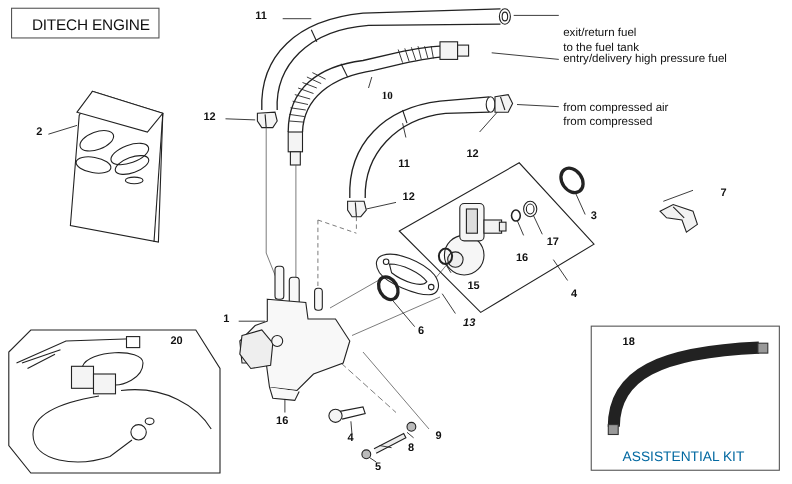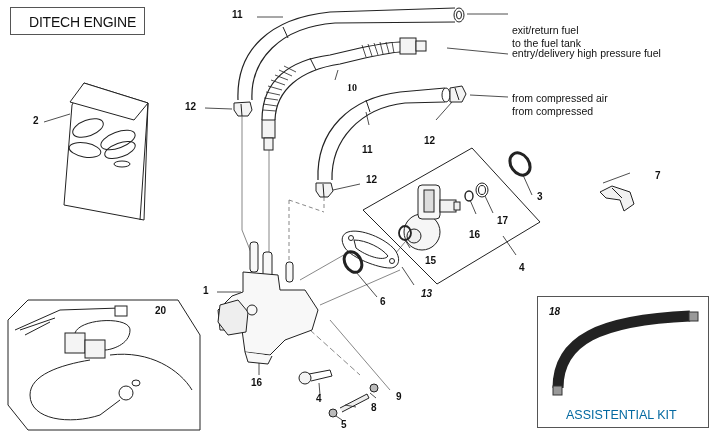--- a/index.html
+++ b/index.html
@@ -238,14 +238,14 @@
 <span class="num" style="left:380px;top:296px;">6</span>
 <span class="num" style="left:203px;top:285px;">1</span>
 <span class="num" style="left:251px;top:377px;">16</span>
 <span class="num" style="left:316px;top:393px;">4</span>
 <span class="num" style="left:396px;top:391px;">9</span>
 <span class="num" style="left:371px;top:402px;">8</span>
 <span class="num" style="left:341px;top:419px;">5</span>
 <span class="num" style="left:155px;top:305px;">20</span>
 
 <div class="kit-box"></div>
-<span class="num" style="left:549px;top:306px;font-style:italic;">18</span>
+<span class="num" style="left:566px;top:306px;">18</span>
 <span class="kit-label">ASSISTENTIAL KIT</span>
 
 </body></html>

